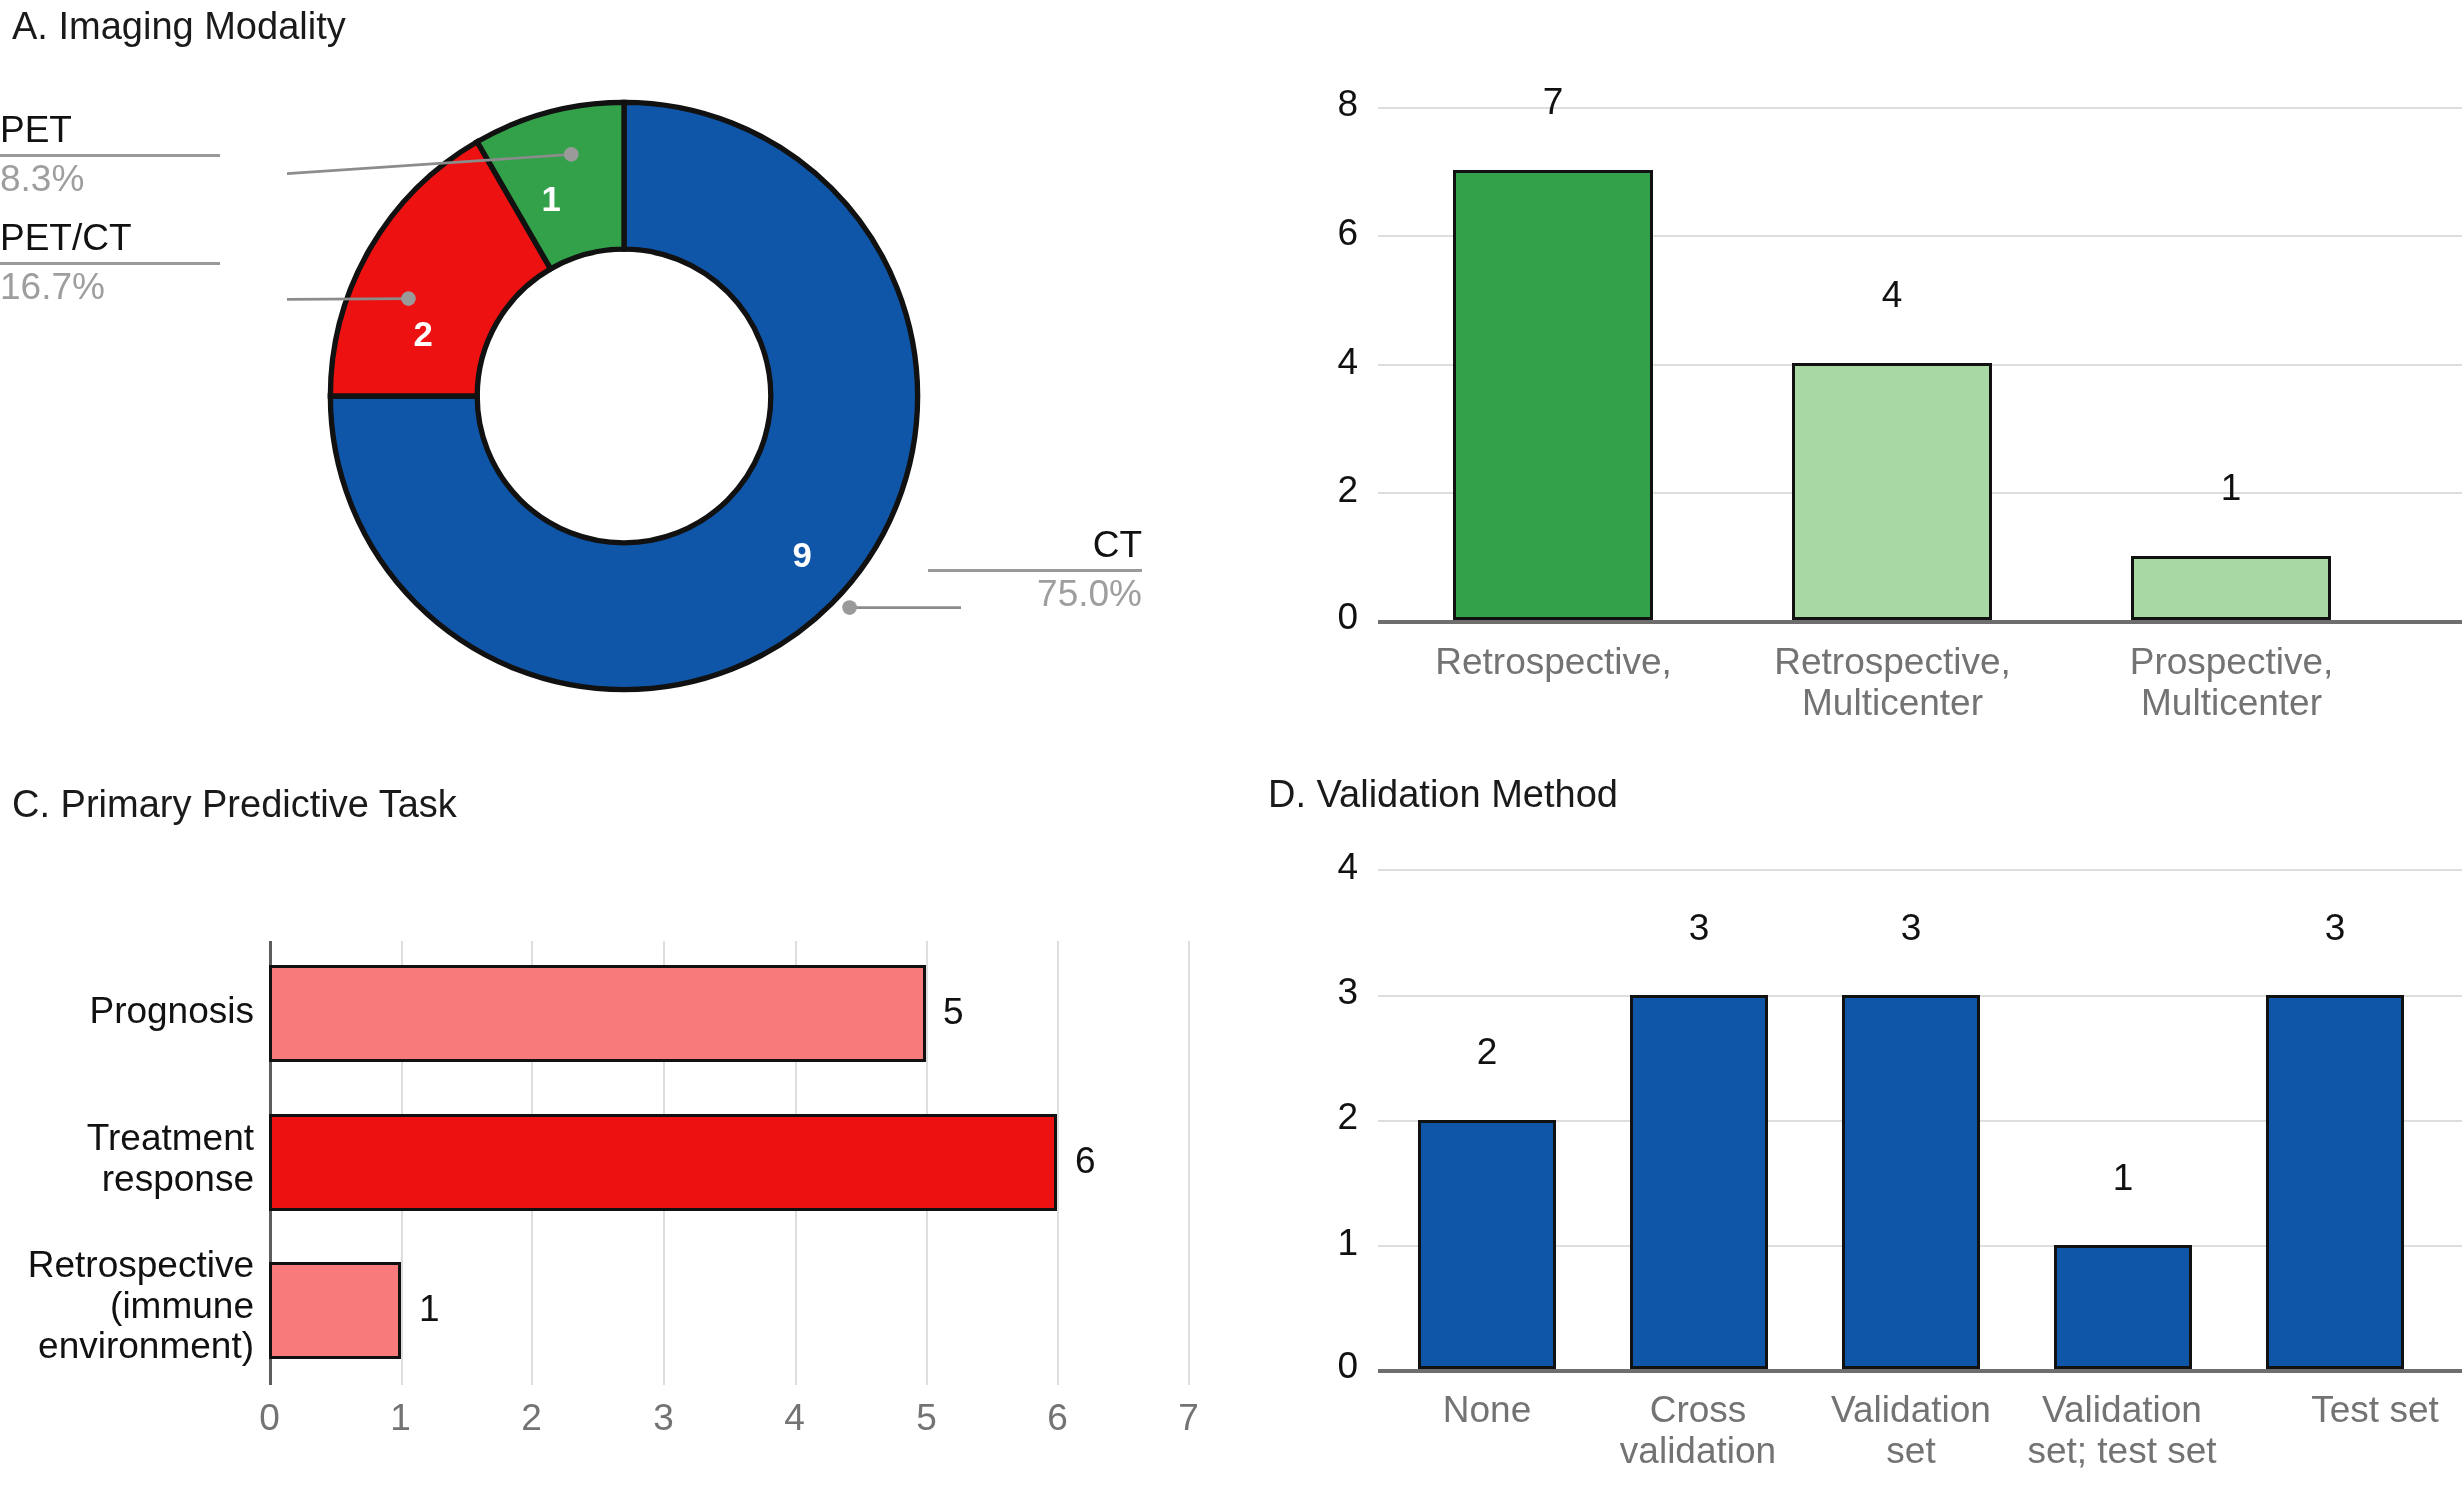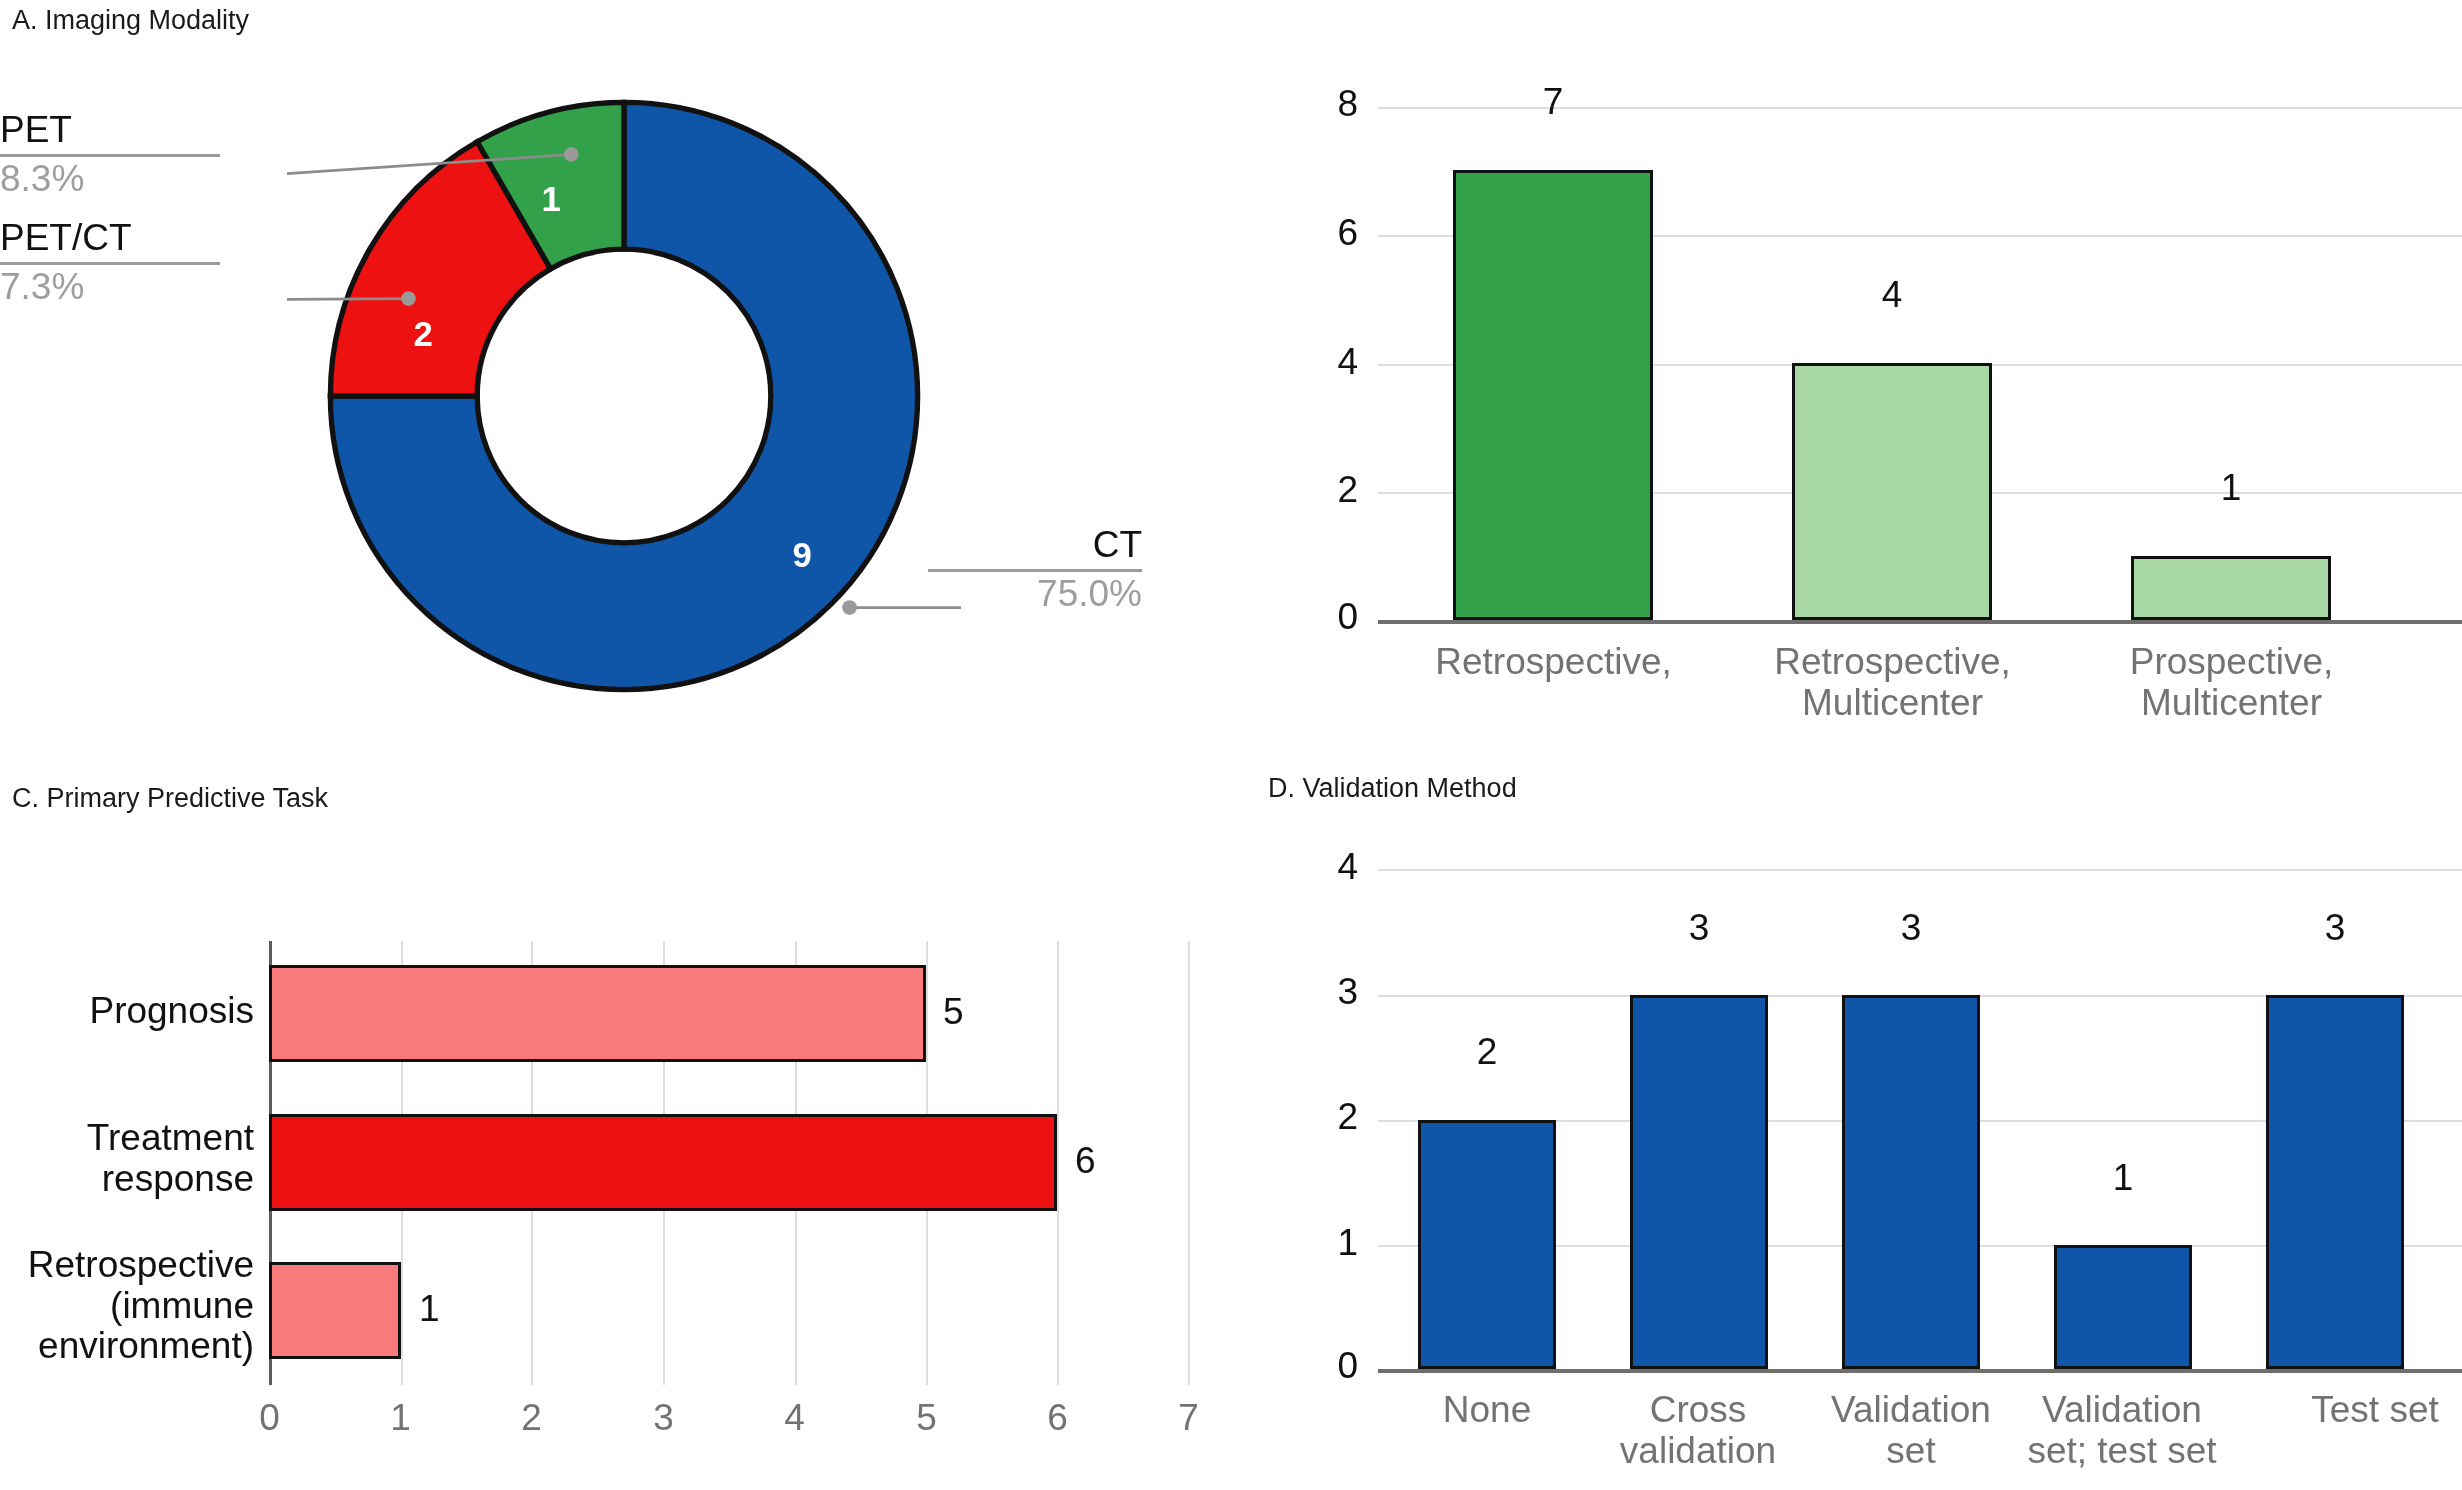--- a/index.html
+++ b/index.html
@@ -18,21 +18,21 @@
     position: relative;
     width: 2462px;
     height: 1490px;
     background: #ffffff;
   }
   .panel {
     position: absolute;
   }
   .panel-title {
     position: absolute;
-    font-size: 27px;
+    font-size: 38px;
     font-weight: 400;
     color: #1a1a1a;
     white-space: nowrap;
     letter-spacing: 0px;
   }
   
   #panel-a { left: 0; top: 0; width: 1231px; height: 761px; }
   #panel-a .panel-title { left: 12px; top: 5.3px; }
   #donut-wrap {
     position: absolute;
@@ -167,21 +167,21 @@
 
       <div class="callout" style="left:-287px; top:52px;">
         <div class="cl-name">PET</div>
         <div class="cl-rule"></div>
         <div class="cl-pct">8.3%</div>
       </div>
 
       <div class="callout" style="left:-287px; top:160px;">
         <div class="cl-name">PET/CT</div>
         <div class="cl-rule"></div>
-        <div class="cl-pct">7.3%</div>
+        <div class="cl-pct">16.7%</div>
       </div>
 
       <div class="callout right" style="left:641px; top:467px; width:214px;text-align:right;">
         <div class="cl-name">CT</div>
         <div class="cl-rule"></div>
         <div class="cl-pct">75.0%</div>
       </div>
     </div>
   </div>
 

